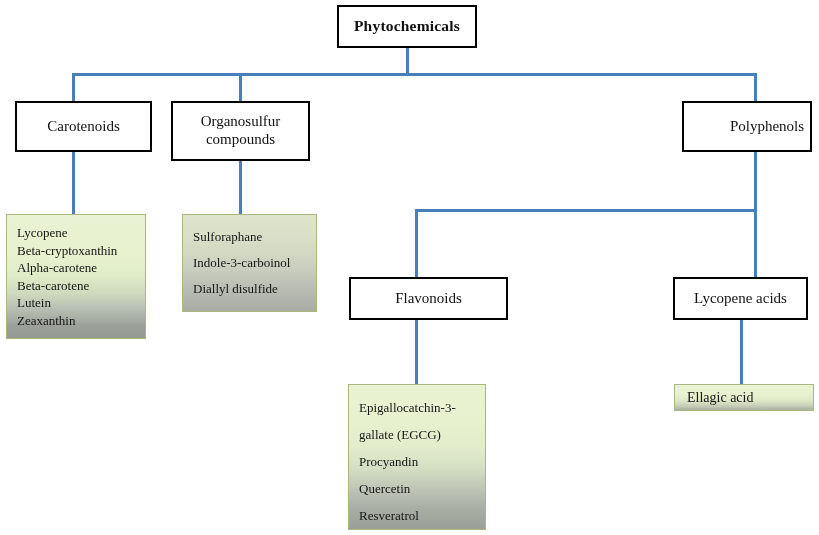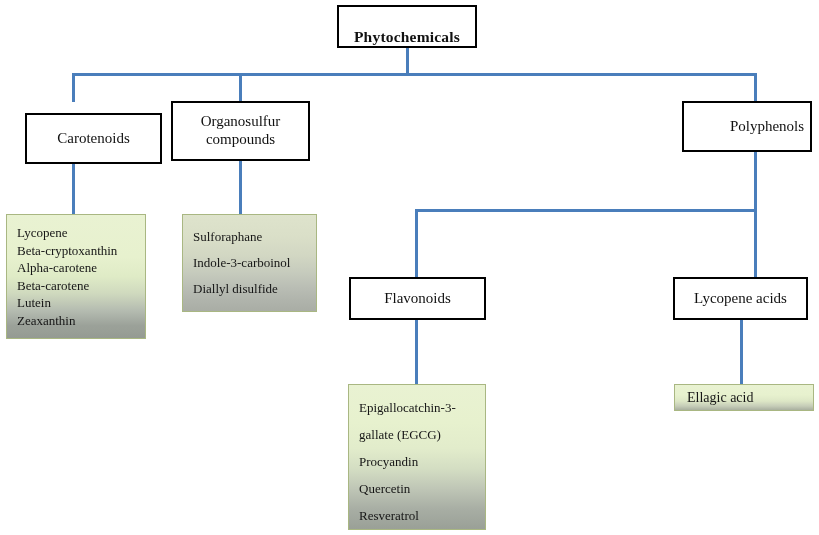--- a/index.html
+++ b/index.html
@@ -33,21 +33,20 @@
     text-align: center;
     color: #111111;
     font-size: 15px;
     line-height: 1.18;
     z-index: 3;
   }
   .node.root {
     font-weight: bold;
     font-size: 15.5px;
     letter-spacing: .2px;
-    align-items: flex-end;
   }
 
   
   .listbox {
     position: absolute;
     box-sizing: border-box;
     border: 1px solid #a9b782;
     z-index: 3;
     color: #151515;
     font-size: 13px;
@@ -145,36 +144,36 @@
   <div class="conn v" style="left:754px; top:209px; height:69px;"></div>
 
   <div class="conn v" style="left:415px; top:320px; height:64px;"></div>
 
   <div class="conn v" style="left:740px; top:320px; height:64px;"></div>
 
   <div class="node root" style="left:337px; top:5px; width:140px; height:43px;">
     <span>Phytochemicals</span>
   </div>
 
-  <div class="node" style="left:25px; top:101px; width:137px; height:51px;margin-top:12px;">
+  <div class="node" style="left:15px; top:101px; width:137px; height:51px;">
     <span>Carotenoids</span>
   </div>
 
   <div class="node" style="left:171px; top:101px; width:139px; height:60px;">
     <span style="display:block;">
       <span style="display:block;">Organosulfur</span>
       <span style="display:block;">compounds</span>
     </span>
   </div>
 
   <div class="node" style="left:682px; top:101px; width:130px; height:51px;padding-left:40px;">
     <span>Polyphenols</span>
   </div>
 
-  <div class="node" style="left:349px; top:277px; width:137px; height:43px;">
+  <div class="node" style="left:349px; top:277px; width:159px; height:43px;">
     <span>Flavonoids</span>
   </div>
 
   <div class="node" style="left:673px; top:277px; width:135px; height:43px;">
     <span>Lycopene acids</span>
   </div>
 
   <div class="listbox lb-green-tight" style="left:6px; top:214px; width:140px; height:125px;">
     <div class="li">Lycopene</div>
     <div class="li">Beta-cryptoxanthin</div>

